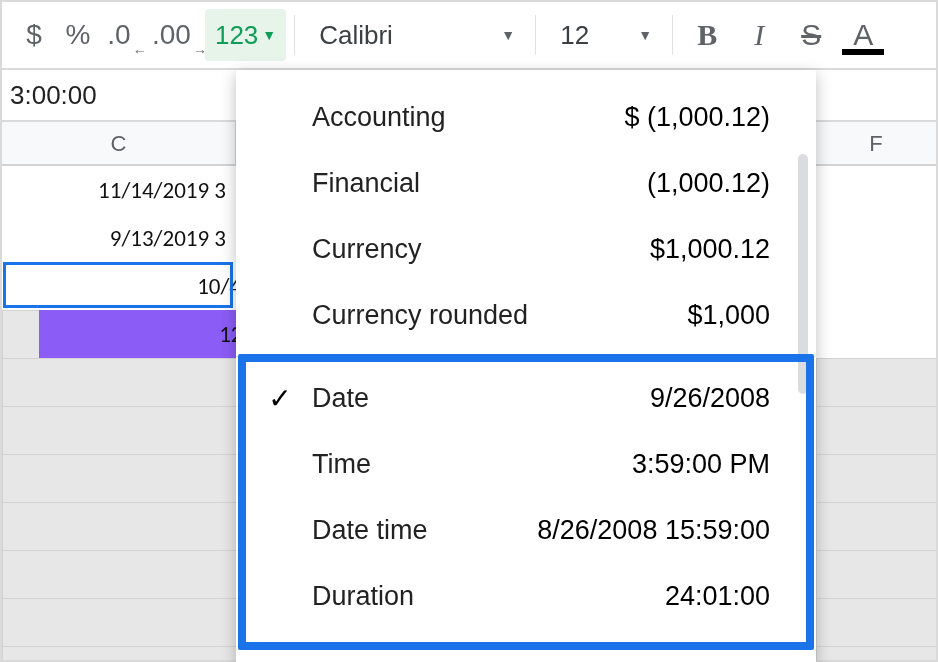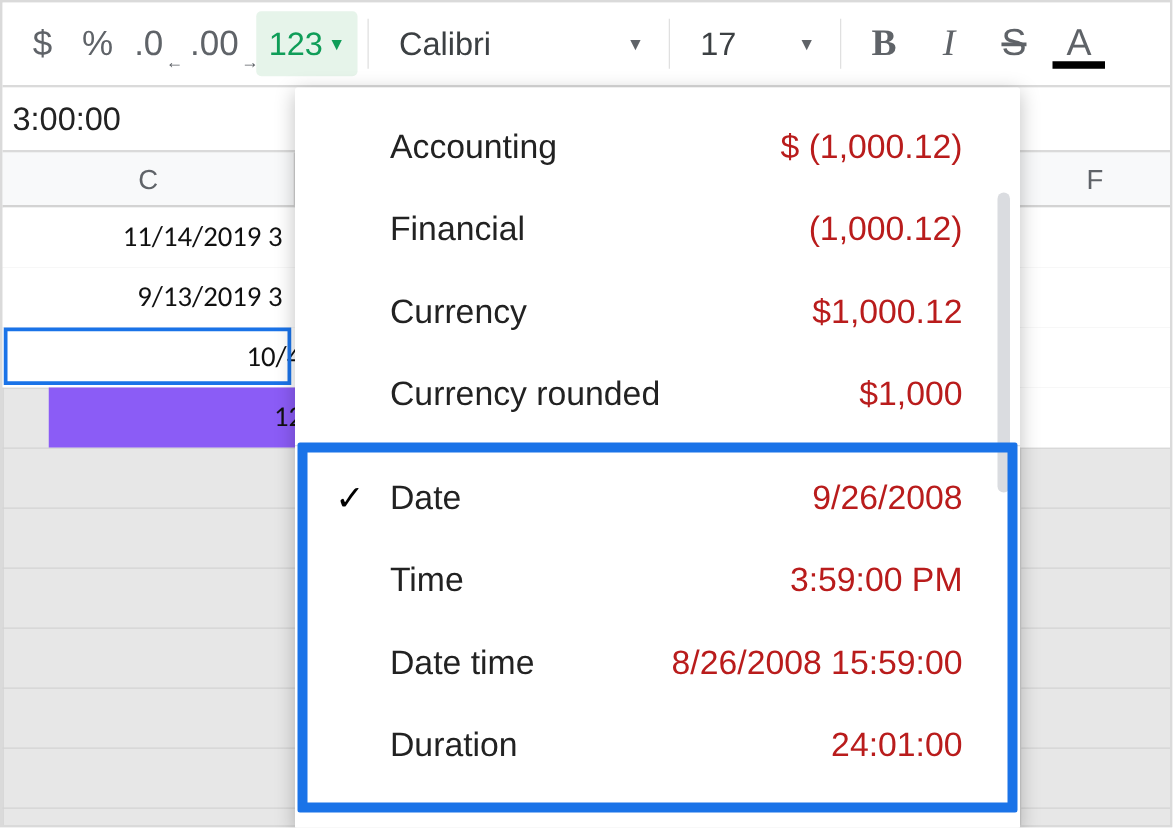--- a/index.html
+++ b/index.html
@@ -146,21 +146,21 @@
   .mitem {
     display: flex; align-items: center;
     height: 66px;
     padding-left: 76px; padding-right: 46px;
   }
   .mitem .mlabel {
     font-size: 27px; color: #222; flex: 0 0 auto;
   }
   .mitem .spacer { flex: 1 1 auto; }
   .mitem .mexample {
-    font-size: 27px; color: #b91c1c; text-align: right;
+    font-size: 27px; color: #000000; text-align: right;
   }
   .mdiv {
     height: 1px; background: #e0e0e0; margin: 8px 0;
   }
   .check {
     position: absolute; left: 28px; width: 32px; text-align: center;
     font-size: 28px; color: #000;
   }
   .menu-scroll {
     position: absolute; right: 8px; top: 84px; width: 10px; height: 240px;
@@ -203,21 +203,21 @@
     <div class="sep"></div>
 
     <div class="font-name">
       <span>Calibri</span>
       <span class="dropdown-caret">▼</span>
     </div>
 
     <div class="sep"></div>
 
     <div class="font-size">
-      <span>17</span>
+      <span>12</span>
       <span class="dropdown-caret">▼</span>
     </div>
 
     <div class="sep"></div>
 
     <div class="tbtn bold">
         <span>B</span>
       </div>
     <div class="tbtn italic">
         <span>I</span>

